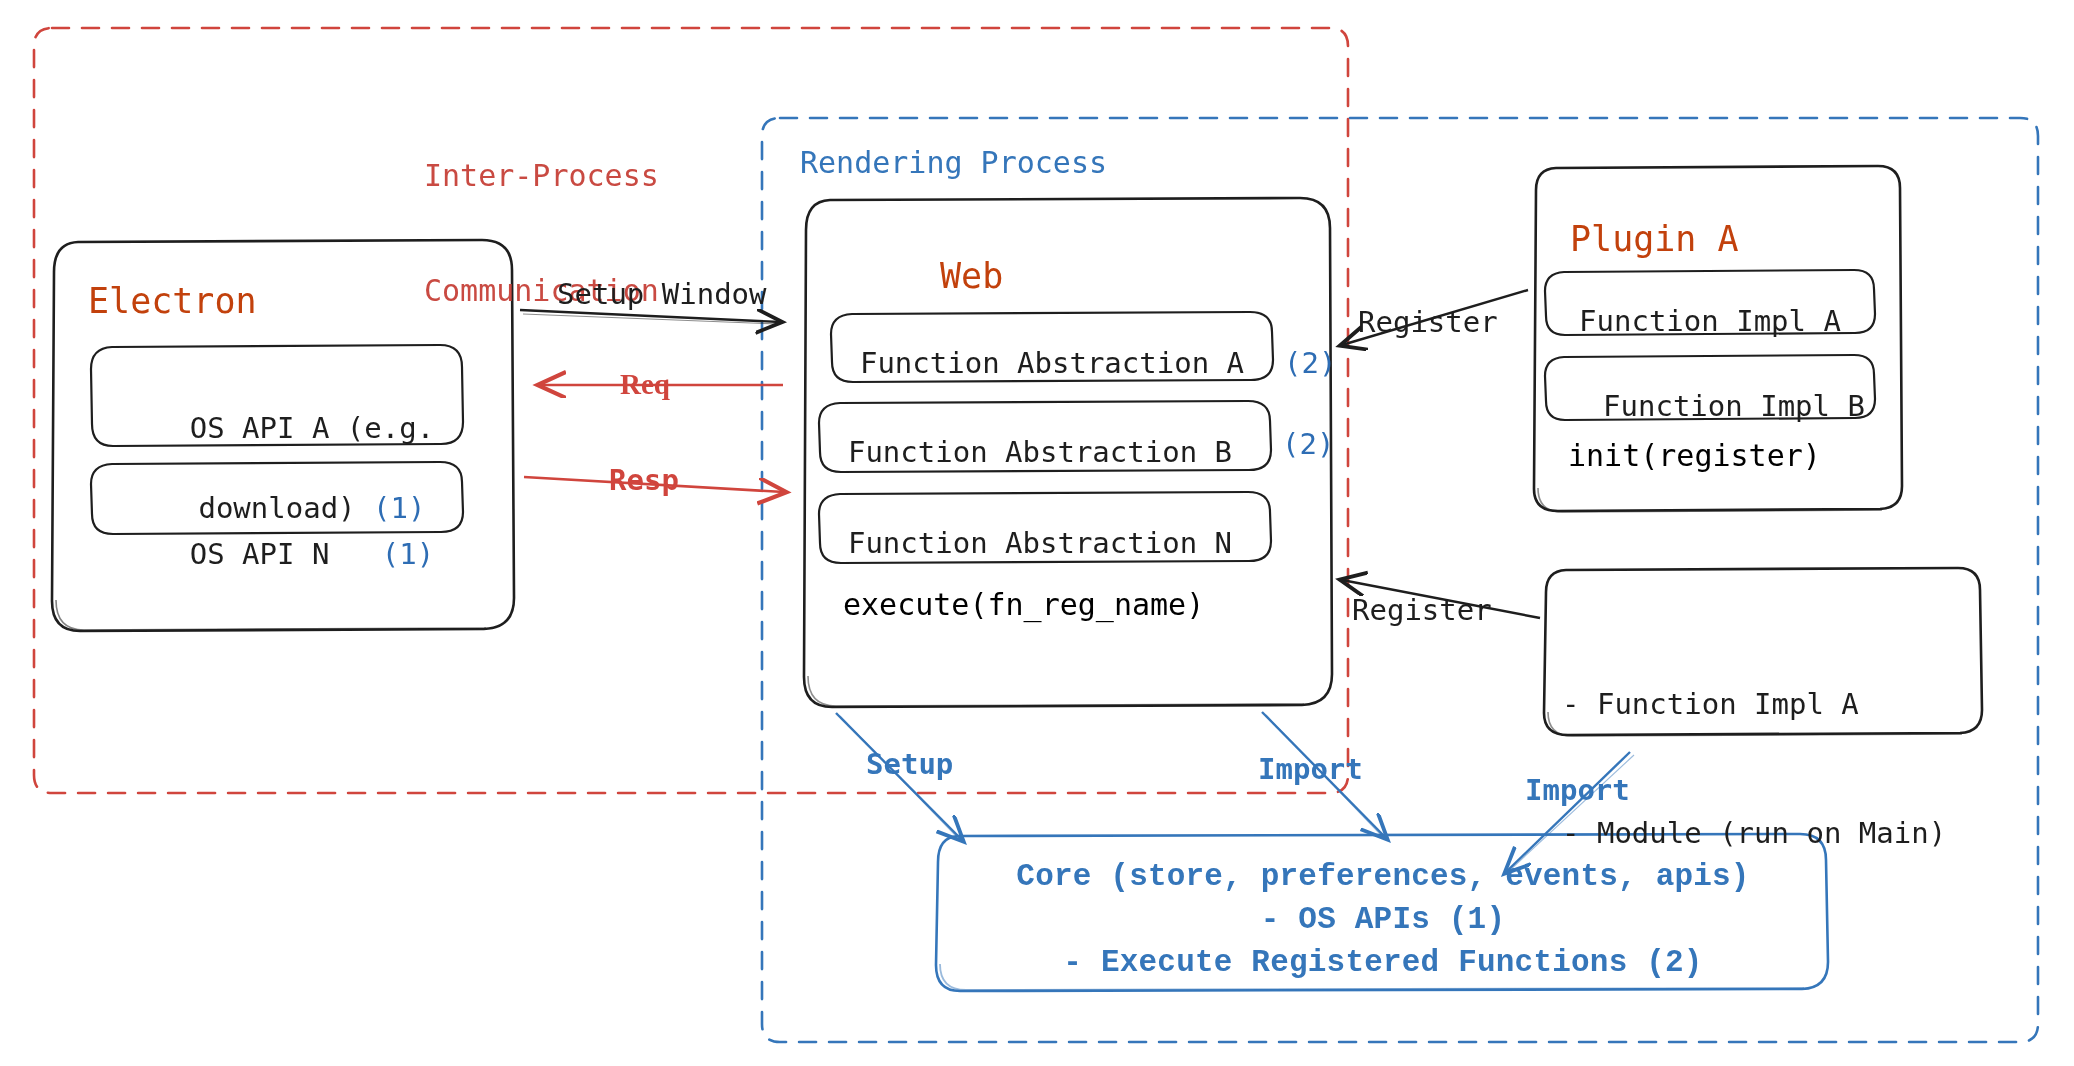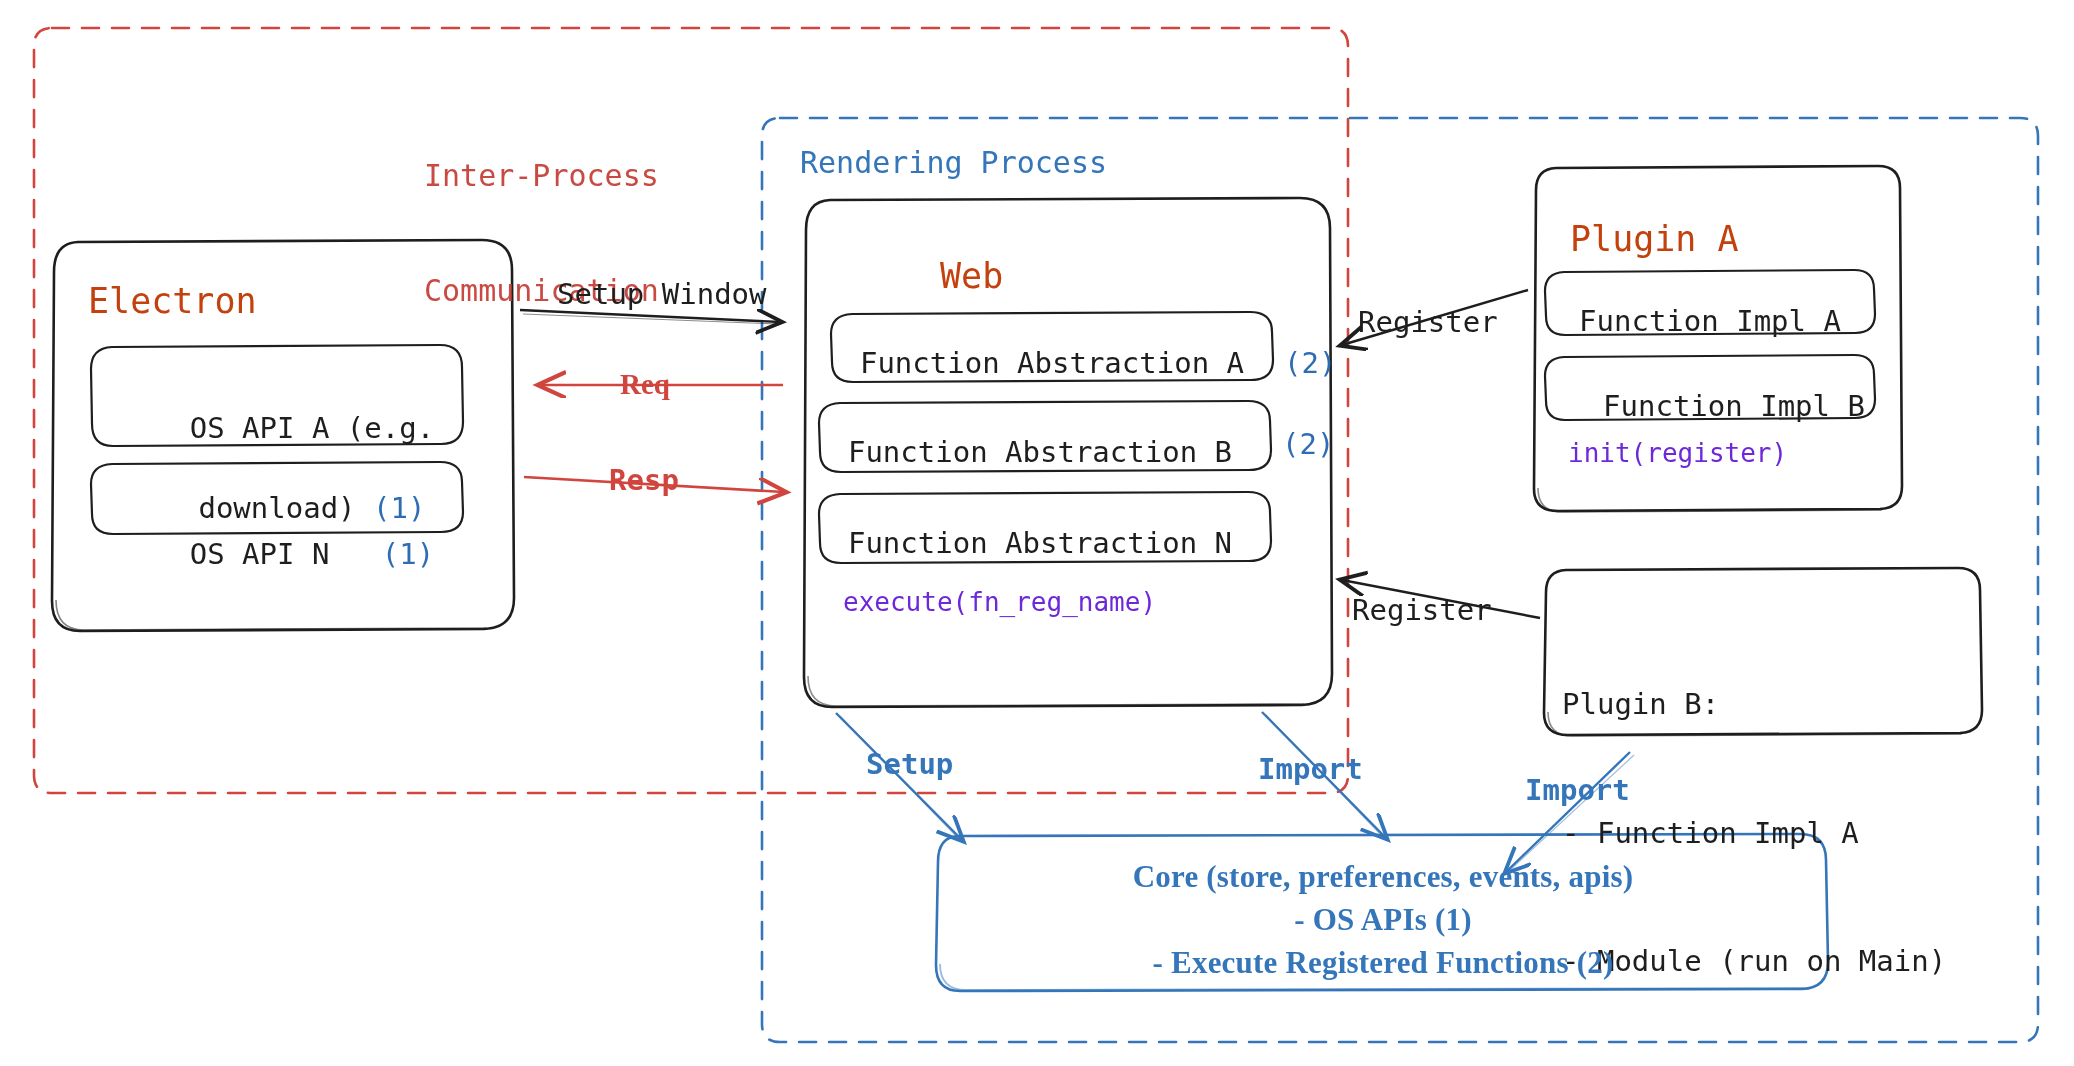--- a/index.html
+++ b/index.html
@@ -61,22 +61,22 @@
     white-space: pre;
     text-align: center;
     line-height: 1.38;
     margin-top: 13px;
   }
   .blue-num {
     color: #2e6db4;
   }
   
   .code-line {
-    font-size: 26px;
-    color: #6d28d9;
+    font-size: 30px;
+    color: #000000;
   }
   .init-reg   { left: 1568px; top: 437px; }
   .exec-fn    { left: 843px;  top: 586px; }
 
   
   .plugin-b-text {
     position: absolute;
     left: 1562px;
     top: 597px;
     font-size: 29px;
@@ -107,21 +107,21 @@
   
   .core-text {
     position: absolute;
     left: 946px;
     top: 856px;
     width: 874px;
     text-align: center;
     font-size: 31px;
     color: #3576ba;
     font-weight: 700;
-    font-family: Liberation Serif, serif;
+    font-family: Liberation Mono, monospace;
     line-height: 1.38;
     letter-spacing: 0.2px;
   }
   .core-text div { white-space: pre; }
 </style>
 </head>
 <body>
 
 <div id="canvas">
 
@@ -261,21 +261,20 @@
   <div class="pill-text" style="left:820px; top:510px; width:440px;">Function Abstraction N</div>
 
   <div class="lbl code-line exec-fn">execute(fn_reg_name)</div>
 
   <div class="lbl box-heading plugin-a-heading">Plugin A</div>
   <div class="pill-text" style="left:1546px; top:288px; width:328px;">Function Impl A</div>
   <div class="pill-text" style="left:1546px; top:373px; width:376px;">Function Impl B</div>
   <div class="lbl code-line init-reg">init(register)</div>
 
   <div class="plugin-b-text">
-    <div>Plugin B:</div>
     <div>- Function Impl A</div>
     <div>- Module (run on Main)</div>
   </div>
 
   <div class="core-text">
     <div>Core (store, preferences, events, apis)</div>
     <div>- OS APIs (1)</div>
     <div>- Execute Registered Functions (2)</div>
   </div>
 

